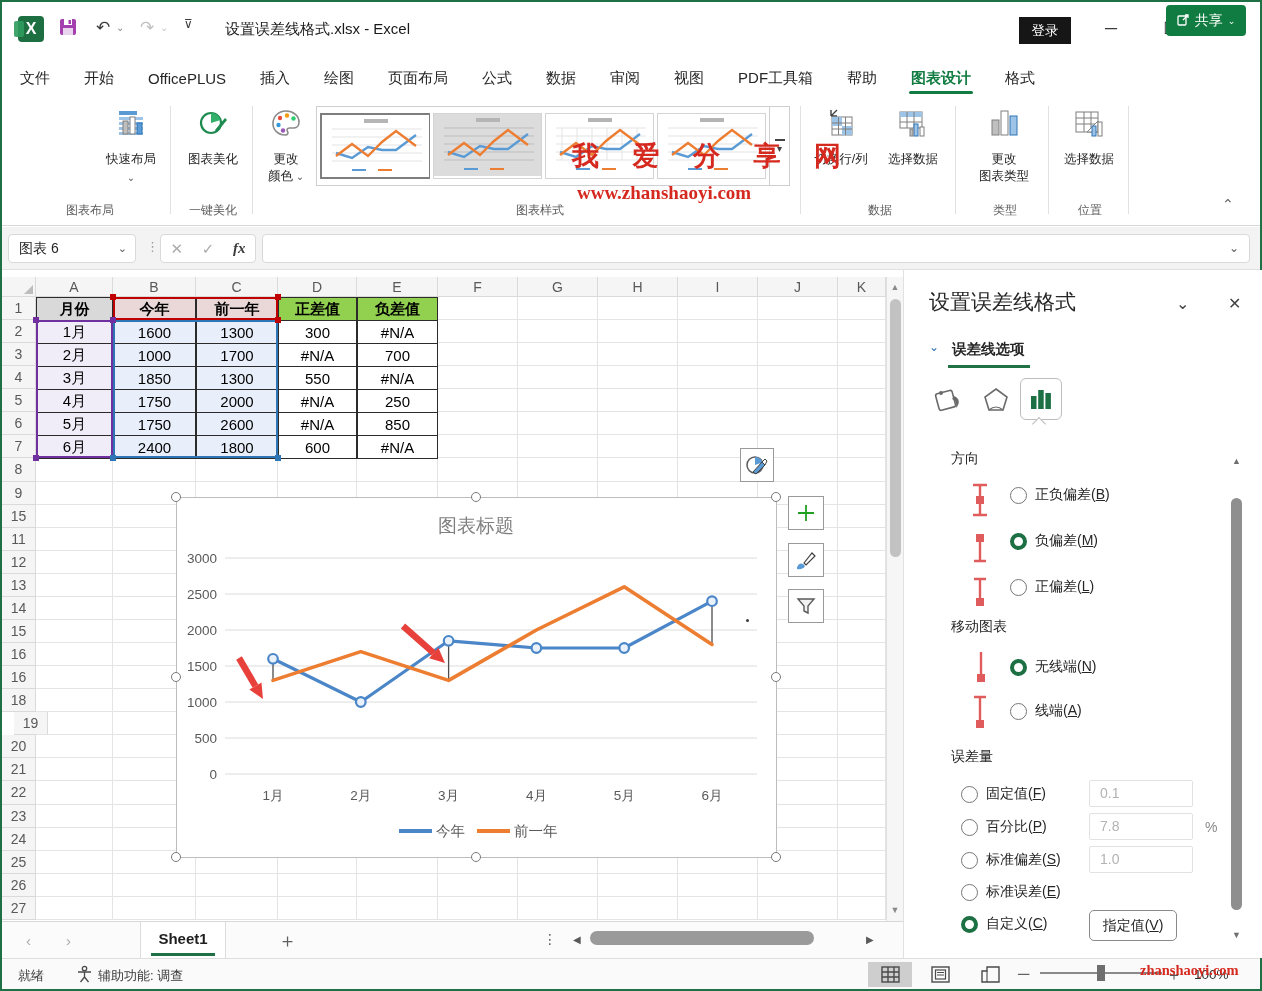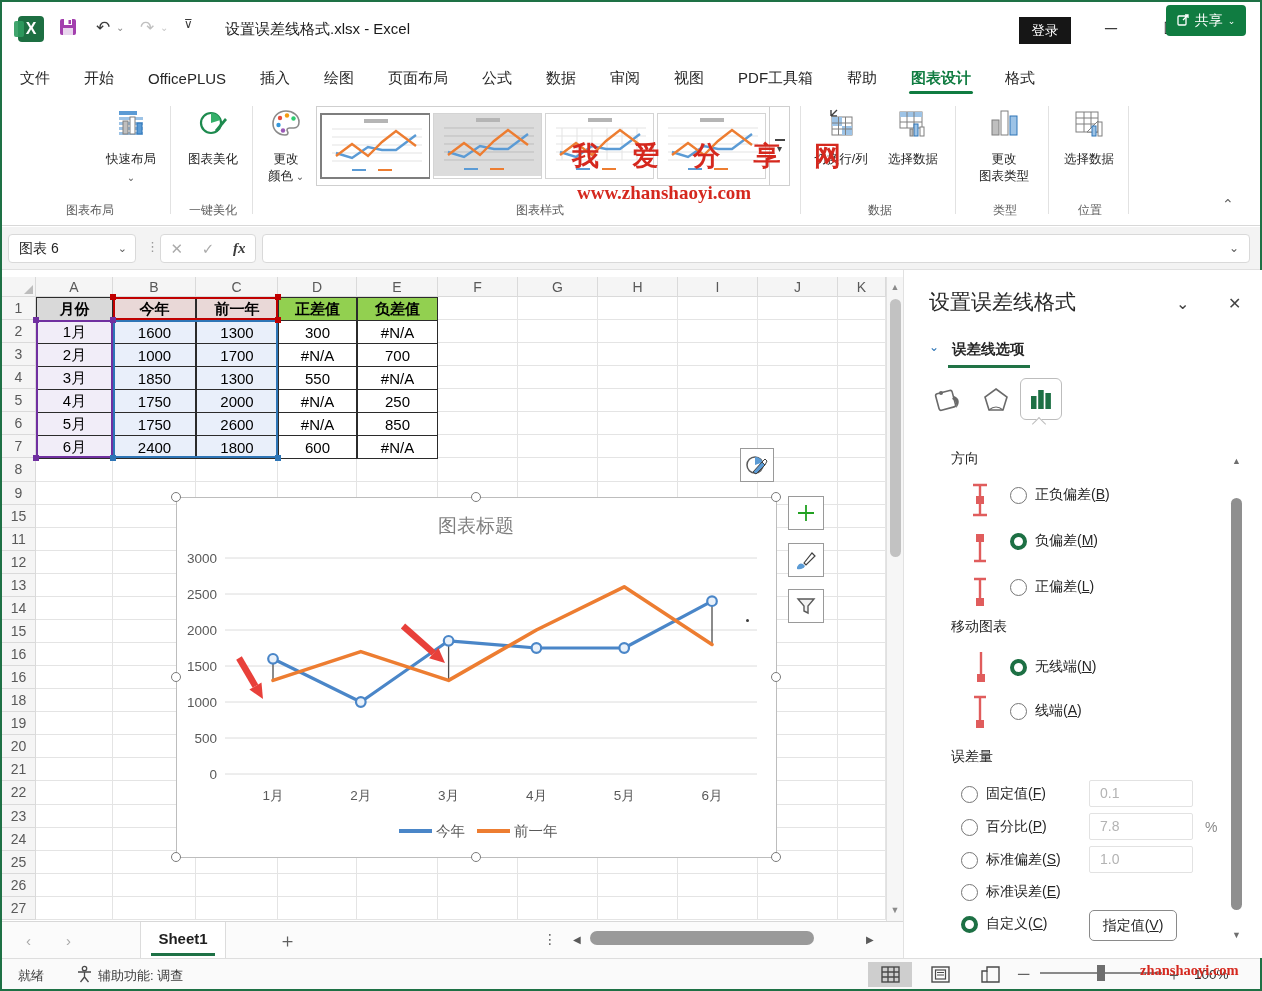--- a/index.html
+++ b/index.html
@@ -565,21 +565,21 @@
     <div class="gcell" style="left: 111px; top: 412.19px; width: 83px; height: 23.07px;"></div>
     <div class="gcell" style="left: 194px; top: 412.19px; width: 82px; height: 23.07px;"></div>
     <div class="gcell" style="left: 276px; top: 412.19px; width: 79px; height: 23.07px;"></div>
     <div class="gcell" style="left: 355px; top: 412.19px; width: 81px; height: 23.07px;"></div>
     <div class="gcell" style="left: 436px; top: 412.19px; width: 80px; height: 23.07px;"></div>
     <div class="gcell" style="left: 516px; top: 412.19px; width: 80px; height: 23.07px;"></div>
     <div class="gcell" style="left: 596px; top: 412.19px; width: 80px; height: 23.07px;"></div>
     <div class="gcell" style="left: 676px; top: 412.19px; width: 80px; height: 23.07px;"></div>
     <div class="gcell" style="left: 756px; top: 412.19px; width: 80px; height: 23.07px;"></div>
     <div class="gcell" style="left: 836px; top: 412.19px; width: 48px; height: 23.07px;"></div>
-    <div class="hdrcell" style="left: 0px; top: 435.26px; width: 34px; height: 23.07px; line-height: 23.07px;">19</div>
+    <div class="hdrcell" style="left: 12px; top: 435.26px; width: 34px; height: 23.07px; line-height: 23.07px;">19</div>
     <div class="gcell" style="left: 34px; top: 435.26px; width: 77px; height: 23.07px;"></div>
     <div class="gcell" style="left: 111px; top: 435.26px; width: 83px; height: 23.07px;"></div>
     <div class="gcell" style="left: 194px; top: 435.26px; width: 82px; height: 23.07px;"></div>
     <div class="gcell" style="left: 276px; top: 435.26px; width: 79px; height: 23.07px;"></div>
     <div class="gcell" style="left: 355px; top: 435.26px; width: 81px; height: 23.07px;"></div>
     <div class="gcell" style="left: 436px; top: 435.26px; width: 80px; height: 23.07px;"></div>
     <div class="gcell" style="left: 516px; top: 435.26px; width: 80px; height: 23.07px;"></div>
     <div class="gcell" style="left: 596px; top: 435.26px; width: 80px; height: 23.07px;"></div>
     <div class="gcell" style="left: 676px; top: 435.26px; width: 80px; height: 23.07px;"></div>
     <div class="gcell" style="left: 756px; top: 435.26px; width: 80px; height: 23.07px;"></div>

